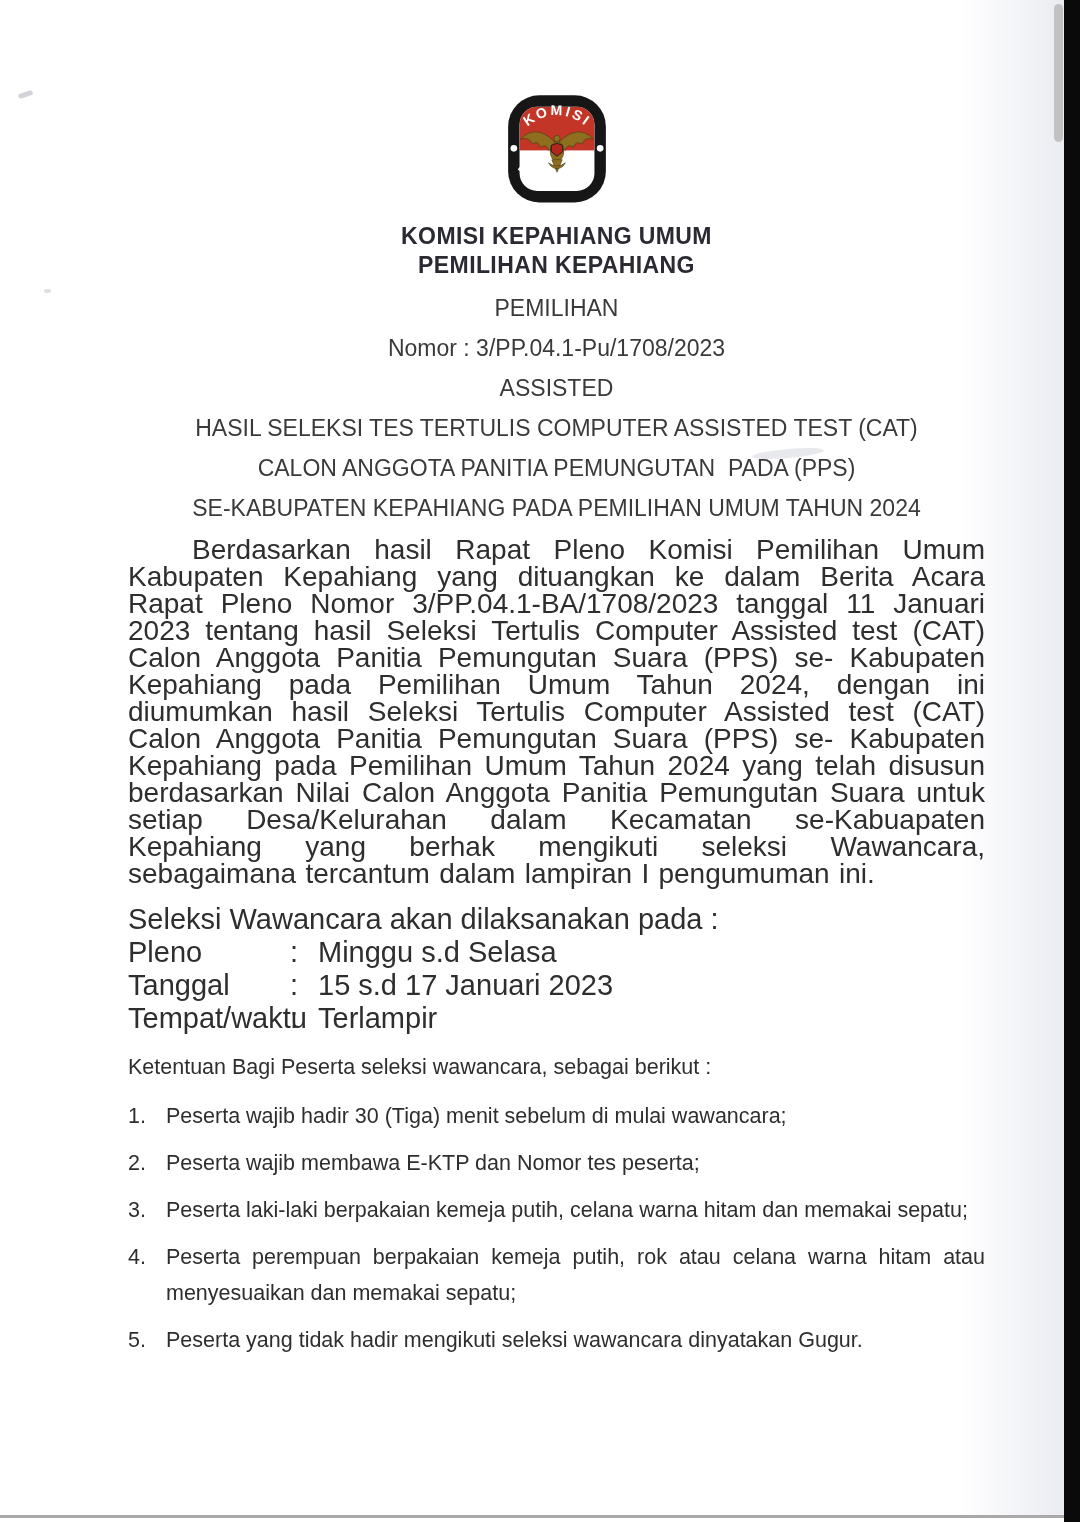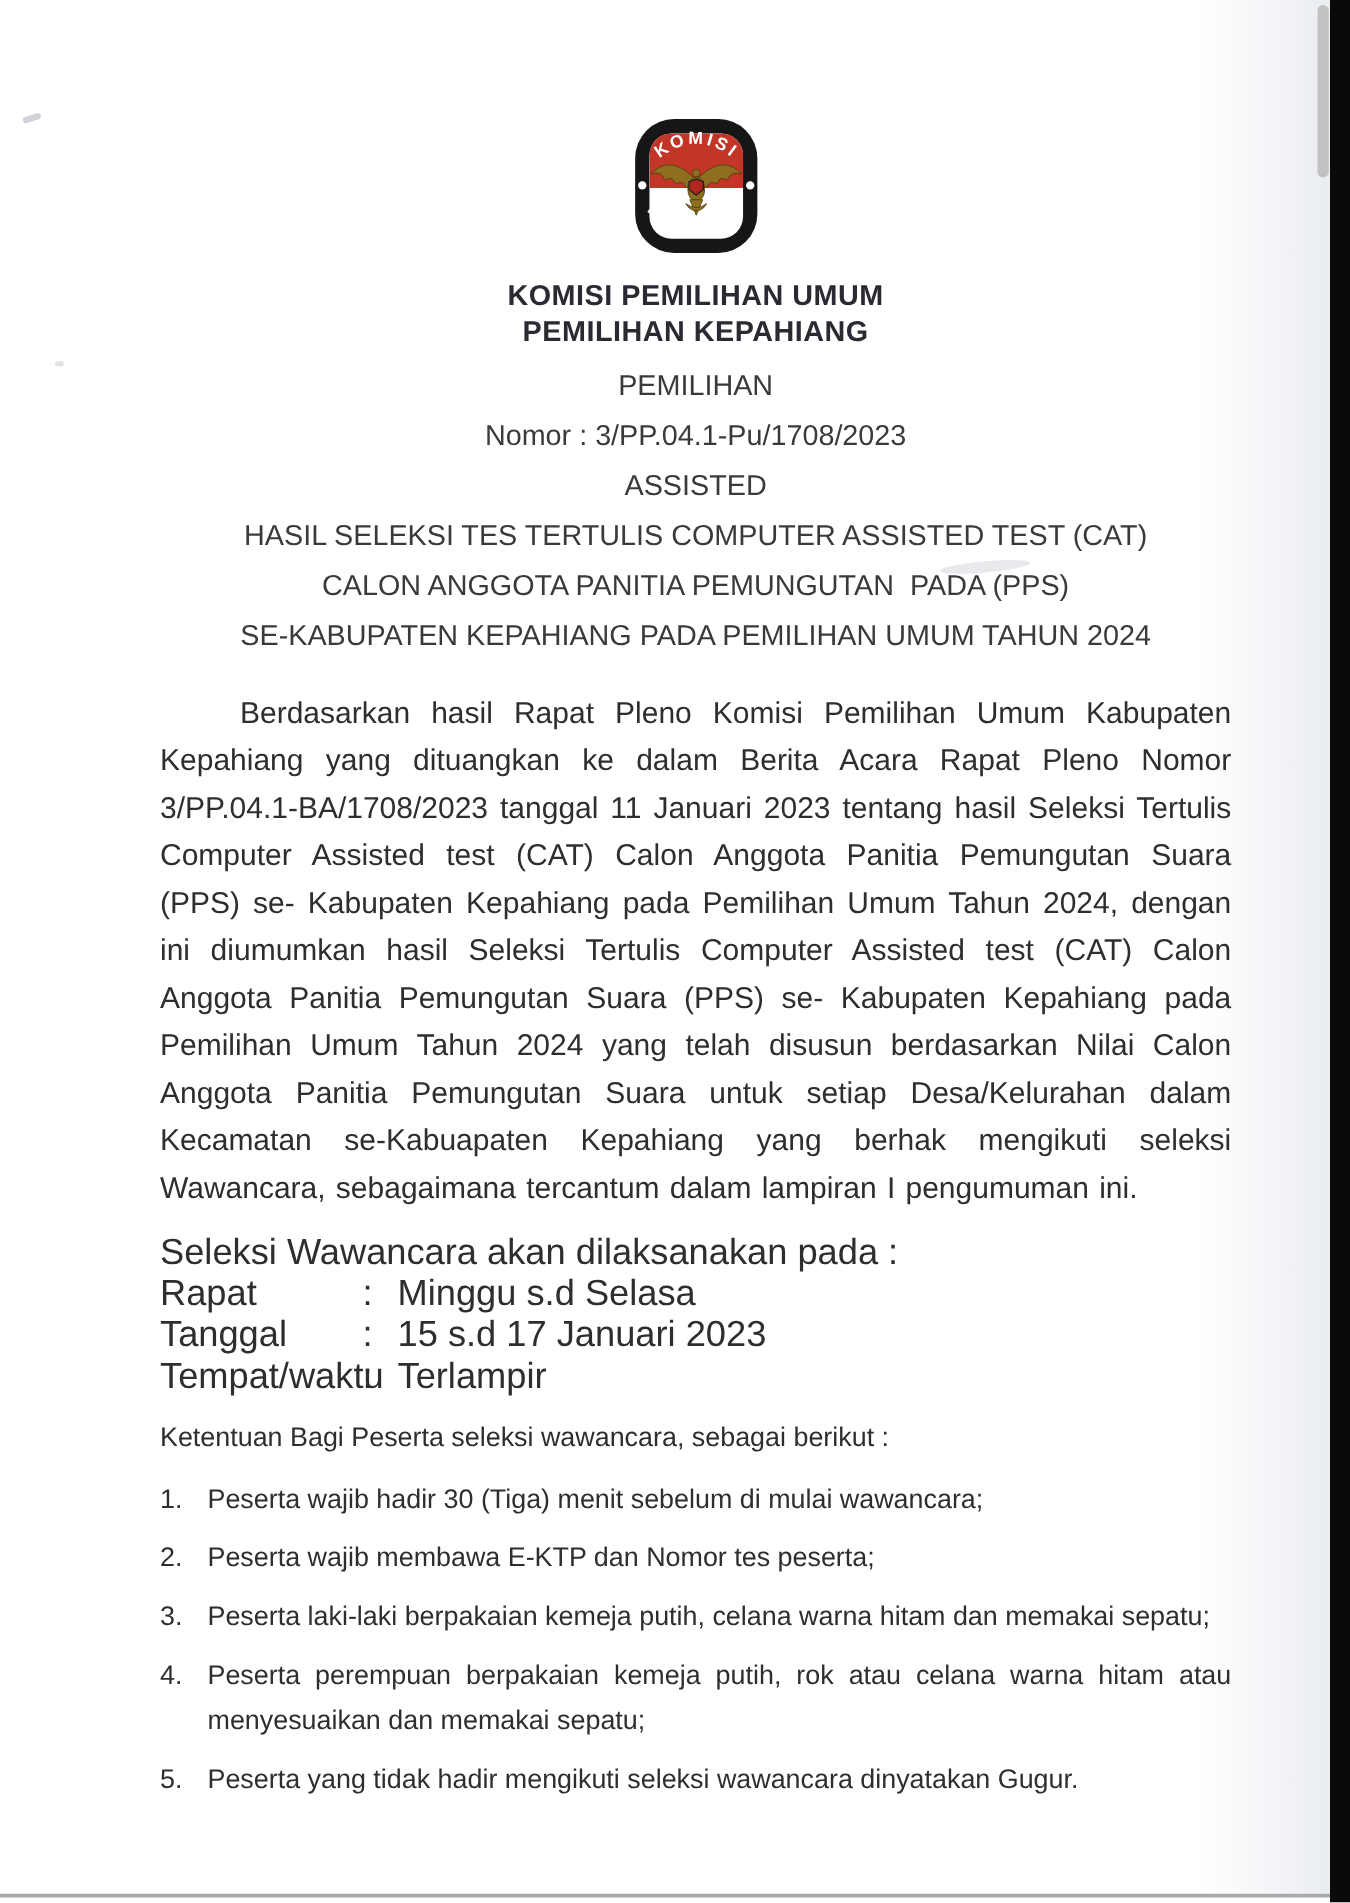--- a/index.html
+++ b/index.html
@@ -17,21 +17,21 @@
   .content{position:absolute;left:128px;top:0;width:857px;}
   
   .letterhead{padding-top:94px;text-align:center;}
   .logo{display:block;margin:0 auto 10px auto;}
   .org{font-size:23px;font-weight:bold;color:#2a2a33;line-height:29px;letter-spacing:0.4px;}
   
   .titleblock{margin-top:8px;text-align:center;font-size:23px;color:#3a3a3a;}
   .titleblock .trow{height:40px;line-height:40px;white-space:pre-wrap;}
   
   .para{
-    margin:24px 0 0 0;font-size:24px;line-height:38px;
+    margin:8px 0 0 0;font-size:28px;line-height:27px;
     text-align:justify;text-indent:64px;color:#2e2e2e;word-spacing:1.5px;
   }
   
   .schedule{margin-top:16px;font-size:29px;line-height:33px;color:#2e2e2e;}
   .srow{display:flex;}
   .srow .lbl{width:162px;flex:0 0 162px;}
   .srow .sep{width:28px;flex:0 0 28px;}
   .srow .val{flex:1;}
   
   .prov-intro{margin-top:16px;font-size:21.5px;line-height:33px;color:#2e2e2e;}
@@ -84,39 +84,39 @@
           <path d="M50 47 l5.5 2.2 v6 l-5.5 4.4 l-5.5-4.4 v-6 Z" fill="#b3261e" stroke="#1d1d1d" stroke-width="0.9"></path>
           <circle cx="8.5" cy="52" r="3.2" fill="#ffffff"></circle>
           <circle cx="91.5" cy="52" r="3.2" fill="#ffffff"></circle>
           <text font-size="13.5" font-weight="bold" fill="#ffffff" letter-spacing="2.4" font-family="Liberation Sans, sans-serif">
             <textPath href="#arcTop" startOffset="50%" text-anchor="middle">KOMISI</textPath>
           </text>
           <text font-size="9.5" font-weight="bold" fill="#ffffff" letter-spacing="1.1" font-family="Liberation Sans, sans-serif">
             <textPath href="#arcBot" startOffset="50%" text-anchor="middle">PEMILIHAN UMUM</textPath>
           </text>
         </svg>
-        <div class="org">KOMISI PEMILIHAN UMUM</div>
+        <div class="org">KOMISI KEPAHIANG UMUM</div>
         <div class="org">PEMILIHAN KEPAHIANG</div>
       </div>
 
       <div class="titleblock">
         <div class="trow">PEMILIHAN</div>
         <div class="trow">Nomor : 3/PP.04.1-Pu/1708/2023</div>
         <div class="trow">ASSISTED</div>
         <div class="trow">HASIL SELEKSI TES TERTULIS COMPUTER ASSISTED TEST (CAT)</div>
         <div class="trow">CALON ANGGOTA PANITIA PEMUNGUTAN  PADA (PPS)</div>
         <div class="trow">SE-KABUPATEN KEPAHIANG PADA PEMILIHAN UMUM TAHUN 2024</div>
       </div>
 
       <p class="para">Berdasarkan hasil Rapat Pleno Komisi Pemilihan Umum Kabupaten Kepahiang yang dituangkan ke dalam Berita Acara Rapat Pleno Nomor 3/PP.04.1-BA/1708/2023 tanggal 11 Januari 2023 tentang hasil Seleksi Tertulis Computer Assisted test (CAT) Calon Anggota Panitia Pemungutan Suara (PPS) se- Kabupaten Kepahiang pada Pemilihan Umum Tahun 2024, dengan ini diumumkan hasil Seleksi Tertulis Computer Assisted test (CAT) Calon Anggota Panitia Pemungutan Suara (PPS) se- Kabupaten Kepahiang pada Pemilihan Umum Tahun 2024 yang telah disusun berdasarkan Nilai Calon Anggota Panitia Pemungutan Suara untuk setiap Desa/Kelurahan dalam Kecamatan se-Kabuapaten Kepahiang yang berhak mengikuti seleksi Wawancara, sebagaimana tercantum dalam lampiran I pengumuman ini.</p>
 
       <div class="schedule">
         <div class="sintro">Seleksi Wawancara akan dilaksanakan pada :</div>
         <div class="srow">
-          <span class="lbl">Rapat</span>
+          <span class="lbl">Pleno</span>
           <span class="sep">:</span>
           <span class="val">Minggu s.d Selasa</span>
         </div>
         <div class="srow">
           <span class="lbl">Tanggal</span>
           <span class="sep">:</span>
           <span class="val">15 s.d 17 Januari 2023</span>
         </div>
         <div class="srow">
           <span class="lbl">Tempat/waktu</span>

